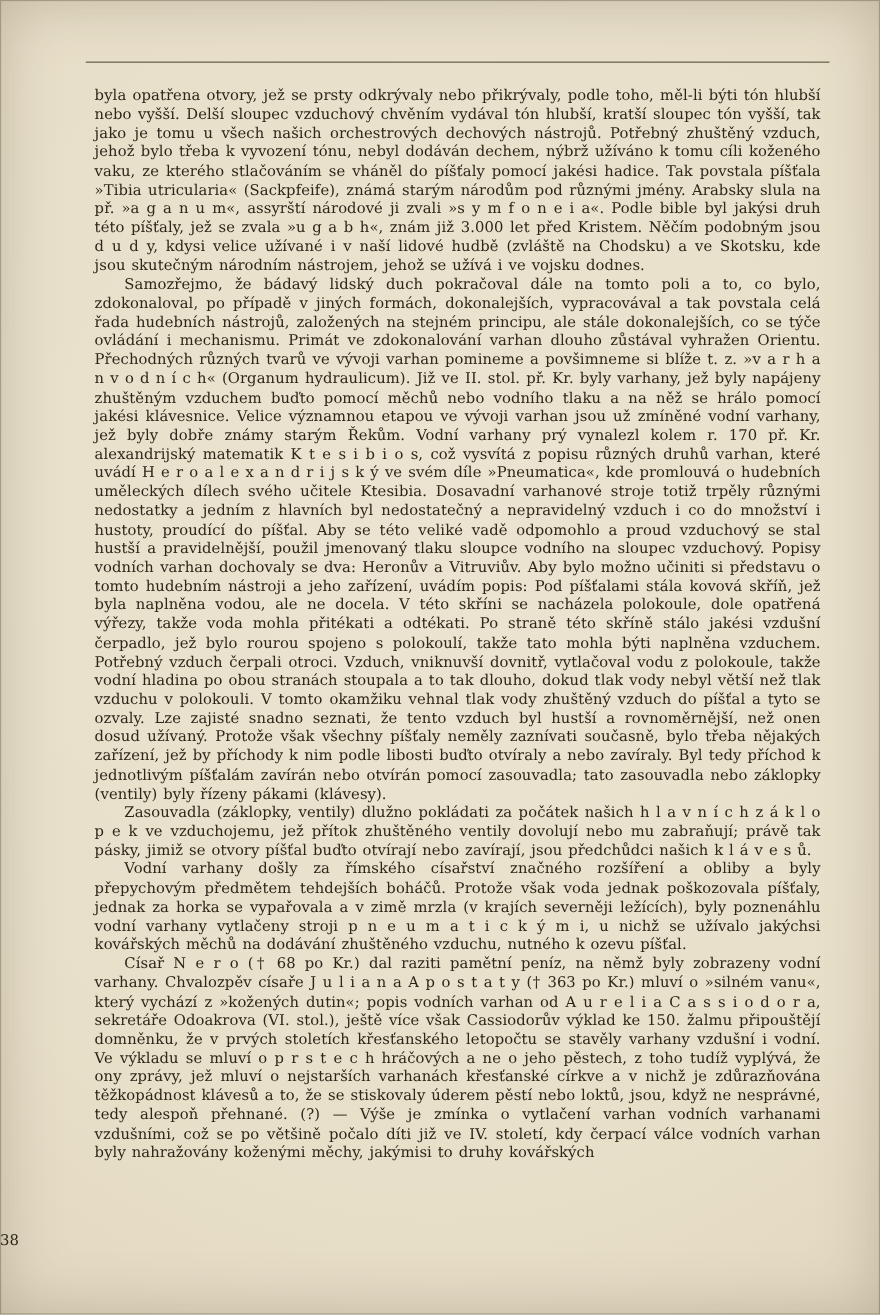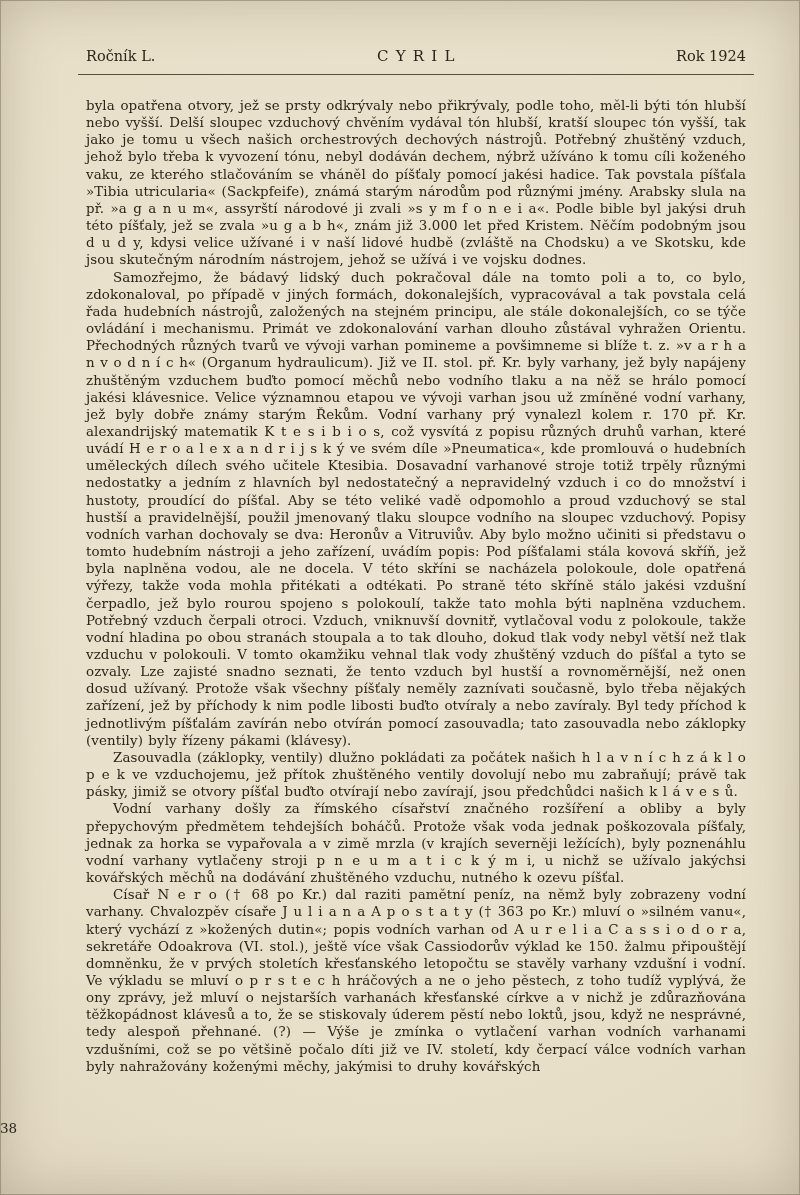--- a/index.html
+++ b/index.html
@@ -73,25 +73,20 @@
     color: #2c2518;
   }
 </style>
 </head>
 <body>
 
 <div class="page-edge"></div>
 
 <div class="content">
 
-  <div class="page-header">
-    <span>Ročník L.</span>
-    <span class="journal-title">CYRIL</span>
-    <span>Rok 1924</span>
-  </div>
 
   <hr class="header-rule">
 
   <div class="article-text">
     <p>byla opatřena otvory, jež se prsty odkrývaly nebo přikrývaly, podle toho, měl-li býti tón hlubší nebo vyšší. Delší sloupec vzduchový chvěním vydával tón hlubší, kratší sloupec tón vyšší, tak jako je tomu u všech našich orchestrových dechových nástrojů. Potřebný zhuštěný vzduch, jehož bylo třeba k vyvození tónu, nebyl dodáván dechem, nýbrž užíváno k tomu cíli koženého vaku, ze kterého stlačováním se vháněl do píšťaly pomocí jakési hadice. Tak povstala píšťala »Tibia utricularia« (Sackpfeife), známá starým národům pod různými jmény. Arabsky slula na př. »a g a n u m«, assyrští národové ji zvali »s y m f o n e i a«. Podle bible byl jakýsi druh této píšťaly, jež se zvala »u g a b h«, znám již 3.000 let před Kristem. Něčím podobným jsou d u d y, kdysi velice užívané i v naší lidové hudbě (zvláště na Chodsku) a ve Skotsku, kde jsou skutečným národním nástrojem, jehož se užívá i ve vojsku dodnes.</p>
     <p class="indent">Samozřejmo, že bádavý lidský duch pokračoval dále na tomto poli a to, co bylo, zdokonaloval, po případě v jiných formách, dokonalejších, vypracovával a tak povstala celá řada hudebních nástrojů, založených na stejném principu, ale stále dokonalejších, co se týče ovládání i mechanismu. Primát ve zdokonalování varhan dlouho zůstával vyhražen Orientu. Přechodných různých tvarů ve vývoji varhan pomineme a povšimneme si blíže t. z. »v a r h a n  v o d n í c h« (Organum hydraulicum). Již ve II. stol. př. Kr. byly varhany, jež byly napájeny zhuštěným vzduchem buďto pomocí měchů nebo vodního tlaku a na něž se hrálo pomocí jakési klávesnice. Velice významnou etapou ve vývoji varhan jsou už zmíněné vodní varhany, jež byly dobře známy starým Řekům. Vodní varhany prý vynalezl kolem r. 170 př. Kr. alexandrijský matematik K t e s i b i o s, což vysvítá z popisu různých druhů varhan, které uvádí H e r o  a l e x a n d r i j s k ý ve svém díle »Pneumatica«, kde promlouvá o hudebních uměleckých dílech svého učitele Ktesibia. Dosavadní varhanové stroje totiž trpěly různými nedostatky a jedním z hlavních byl nedostatečný a nepravidelný vzduch i co do množství i hustoty, proudící do píšťal. Aby se této veliké vadě odpomohlo a proud vzduchový se stal hustší a pravidelnější, použil jmenovaný tlaku sloupce vodního na sloupec vzduchový. Popisy vodních varhan dochovaly se dva: Heronův a Vitruviův. Aby bylo možno učiniti si představu o tomto hudebním nástroji a jeho zařízení, uvádím popis: Pod píšťalami stála kovová skříň, jež byla naplněna vodou, ale ne docela. V této skříni se nacházela polokoule, dole opatřená výřezy, takže voda mohla přitékati a odtékati. Po straně této skříně stálo jakési vzdušní čerpadlo, jež bylo rourou spojeno s polokoulí, takže tato mohla býti naplněna vzduchem. Potřebný vzduch čerpali otroci. Vzduch, vniknuvší dovnitř, vytlačoval vodu z polokoule, takže vodní hladina po obou stranách stoupala a to tak dlouho, dokud tlak vody nebyl větší než tlak vzduchu v polokouli. V tomto okamžiku vehnal tlak vody zhuštěný vzduch do píšťal a tyto se ozvaly. Lze zajisté snadno seznati, že tento vzduch byl hustší a rovnoměrnější, než onen dosud užívaný. Protože však všechny píšťaly neměly zaznívati současně, bylo třeba nějakých zařízení, jež by příchody k nim podle libosti buďto otvíraly a nebo zavíraly. Byl tedy příchod k jednotlivým píšťalám zavírán nebo otvírán pomocí zasouvadla; tato zasouvadla nebo záklopky (ventily) byly řízeny pákami (klávesy).</p>
     <p class="indent">Zasouvadla (záklopky, ventily) dlužno pokládati za počátek našich h l a v n í c h  z á k l o p e k ve vzduchojemu, jež přítok zhuštěného ventily dovolují nebo mu zabraňují; právě tak pásky, jimiž se otvory píšťal buďto otvírají nebo zavírají, jsou předchůdci našich k l á v e s ů.</p>
     <p class="indent">Vodní varhany došly za římského císařství značného rozšíření a obliby a byly přepychovým předmětem tehdejších boháčů. Protože však voda jednak poškozovala píšťaly, jednak za horka se vypařovala a v zimě mrzla (v krajích severněji ležících), byly poznenáhlu vodní varhany vytlačeny stroji p n e u m a t i c k ý m i, u nichž se užívalo jakýchsi kovářských měchů na dodávání zhuštěného vzduchu, nutného k ozevu píšťal.</p>
     <p class="indent">Císař N e r o († 68 po Kr.) dal raziti pamětní peníz, na němž byly zobrazeny vodní varhany. Chvalozpěv císaře J u l i a n a  A p o s t a t y († 363 po Kr.) mluví o »silném vanu«, který vychází z »kožených dutin«; popis vodních varhan od A u r e l i a  C a s s i o d o r a, sekretáře Odoakrova (VI. stol.), ještě více však Cassiodorův výklad ke 150. žalmu připouštějí domněnku, že v prvých stoletích křesťanského letopočtu se stavěly varhany vzdušní i vodní. Ve výkladu se mluví o p r s t e c h  hráčových a ne o jeho pěstech, z toho tudíž vyplývá, že ony zprávy, jež mluví o nejstarších varhanách křesťanské církve a v nichž je zdůrazňována těžkopádnost klávesů a to, že se stiskovaly úderem pěstí nebo loktů, jsou, když ne nesprávné, tedy alespoň přehnané. (?) — Výše je zmínka o vytlačení varhan vodních varhanami vzdušními, což se po většině počalo díti již ve IV. století, kdy čerpací válce vodních varhan byly nahražovány koženými měchy, jakýmisi to druhy kovářských</p>
   </div>

